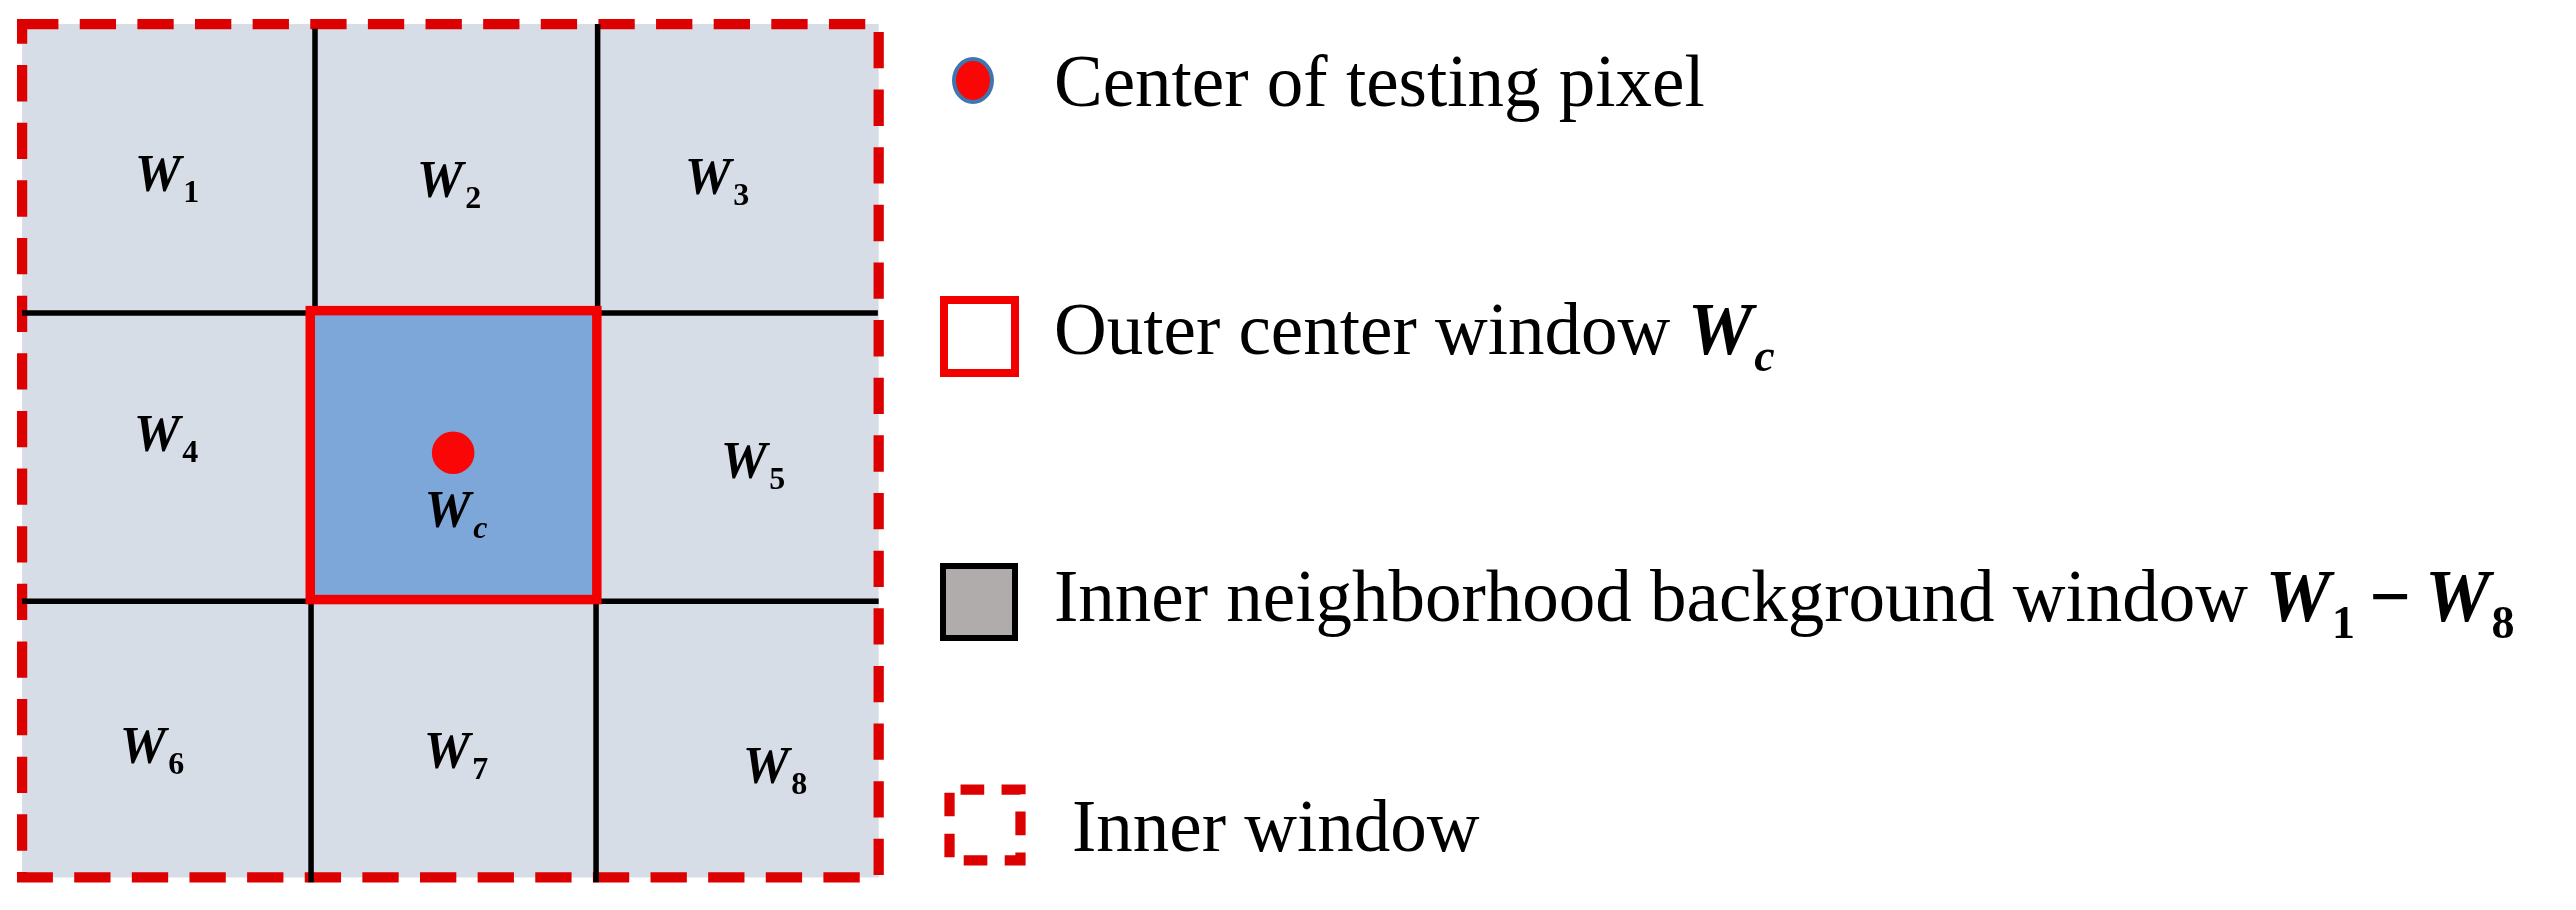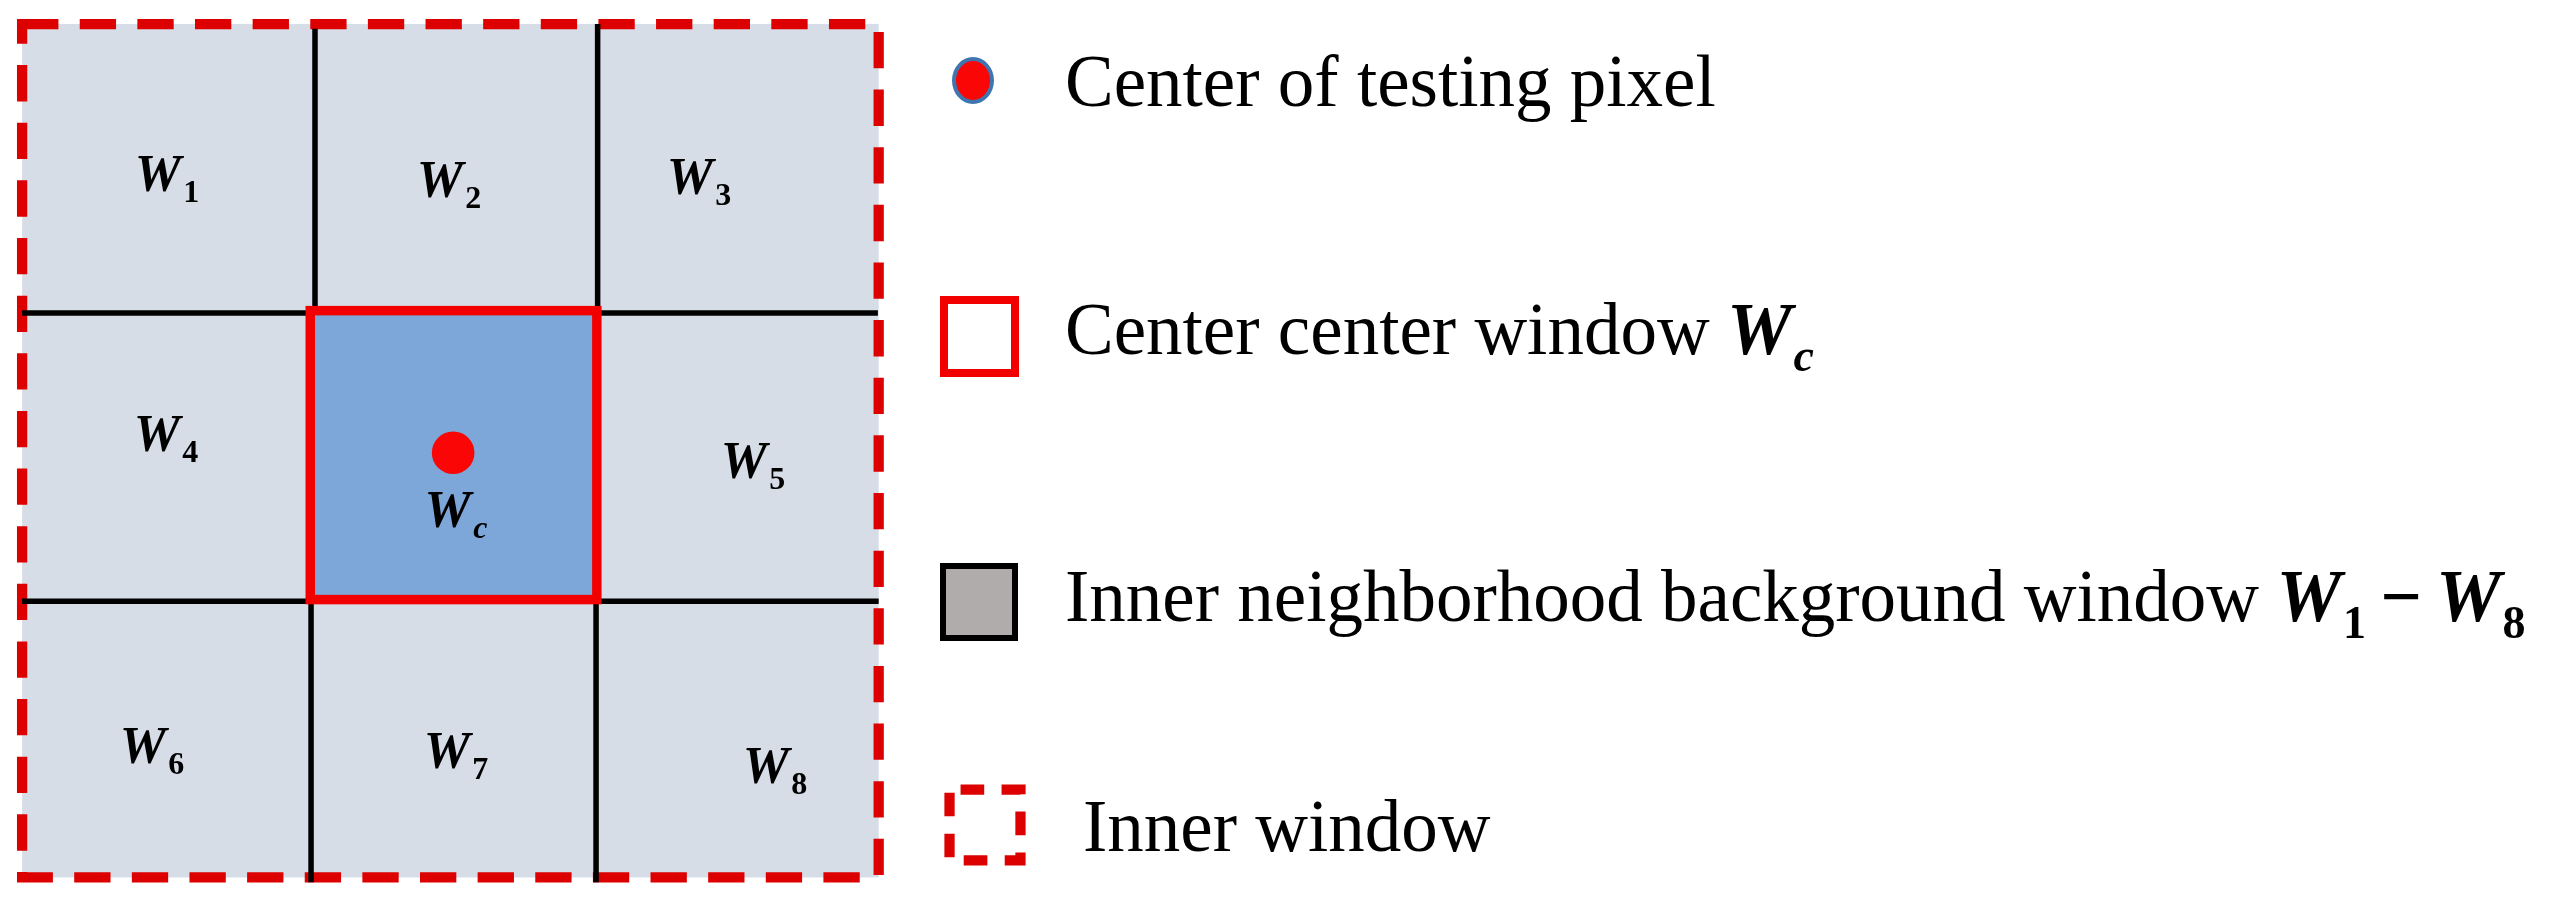--- a/index.html
+++ b/index.html
@@ -37,21 +37,20 @@
   
   .legend-item { position: absolute; }
   .legend-text {
     position: absolute;
     left: 1054px;
     transform: translateY(-50%);
     color: #000;
     font-size: 73px;
     line-height: 1;
     white-space: nowrap;
-    margin-left: 11px;
   }
   .legend-math { font-style: italic; font-weight: bold; margin-left: 17.4px; }
   .legend-math .msub {
     font-size: 46px;
     vertical-align: -17.4px;
     margin-left: 1.6px;
     font-style: normal;
   }
   .legend-math .msub.it { font-style: italic; }
   .legend-sep { font-weight: bold; margin: 0 14.2px; }
@@ -99,37 +98,37 @@
       <line x1="394" y1="761" x2="394" y2="1117" stroke="#000" stroke-width="7"></line>
       <line x1="755" y1="761" x2="755" y2="1117" stroke="#000" stroke-width="7"></line>
 
       <rect x="393" y="393" width="363" height="366" style="fill:var(--center_fill); stroke:var(--red)" stroke-width="12"></rect>
 
       <circle cx="574" cy="573" r="27" style="fill:var(--dot_red)"></circle>
     </svg>
 
     <div class="cell-label" style="left:167px; top:177px"><span>W</span><span class="wsub">1</span></div>
     <div class="cell-label" style="left:449px; top:183px"><span>W</span><span class="wsub">2</span></div>
-    <div class="cell-label" style="left:699px; top:180px"><span>W</span><span class="wsub">3</span></div>
+    <div class="cell-label" style="left:717px; top:180px"><span>W</span><span class="wsub">3</span></div>
     <div class="cell-label" style="left:166px; top:437px"><span>W</span><span class="wsub">4</span></div>
     <div class="cell-label" style="left:753px; top:464px"><span>W</span><span class="wsub">5</span></div>
     <div class="cell-label" style="left:152px; top:749px"><span>W</span><span class="wsub">6</span></div>
     <div class="cell-label" style="left:456px; top:754px"><span>W</span><span class="wsub">7</span></div>
     <div class="cell-label" style="left:775px; top:769px"><span>W</span><span class="wsub">8</span></div>
     <div class="cell-label" style="left:456px; top:513px"><span>W</span><span class="wsub it">c</span></div>
   </div>
 
   <div class="legend-item">
     <span class="marker-dot"></span>
     <span class="legend-text" style="top:81px">Center of testing pixel</span>
   </div>
 
   <div class="legend-item">
     <span class="marker-inner-window"></span>
-    <span class="legend-text" style="top:336px"><span>Center center window</span><span class="legend-math"><span>W</span><span class="msub it">c</span></span></span>
+    <span class="legend-text" style="top:336px"><span>Outer center window</span><span class="legend-math"><span>W</span><span class="msub it">c</span></span></span>
   </div>
 
   <div class="legend-item">
     <span class="marker-gray-window"></span>
     <span class="legend-text" style="top:603px"><span>Inner neighborhood background window</span><span class="legend-math"><span>W</span><span class="msub">1</span></span><span class="legend-sep">−</span><span class="legend-math" style="margin-left:0"><span>W</span><span class="msub">8</span></span></span>
   </div>
 
   <div class="legend-item">
     <svg class="marker-outer-window" width="82" height="82" viewBox="0 0 104 104">
       <rect x="7" y="7" width="90" height="90" fill="none" style="stroke:var(--dash_red)" stroke-width="13" stroke-dasharray="30 22" stroke-dashoffset="-14"></rect>

